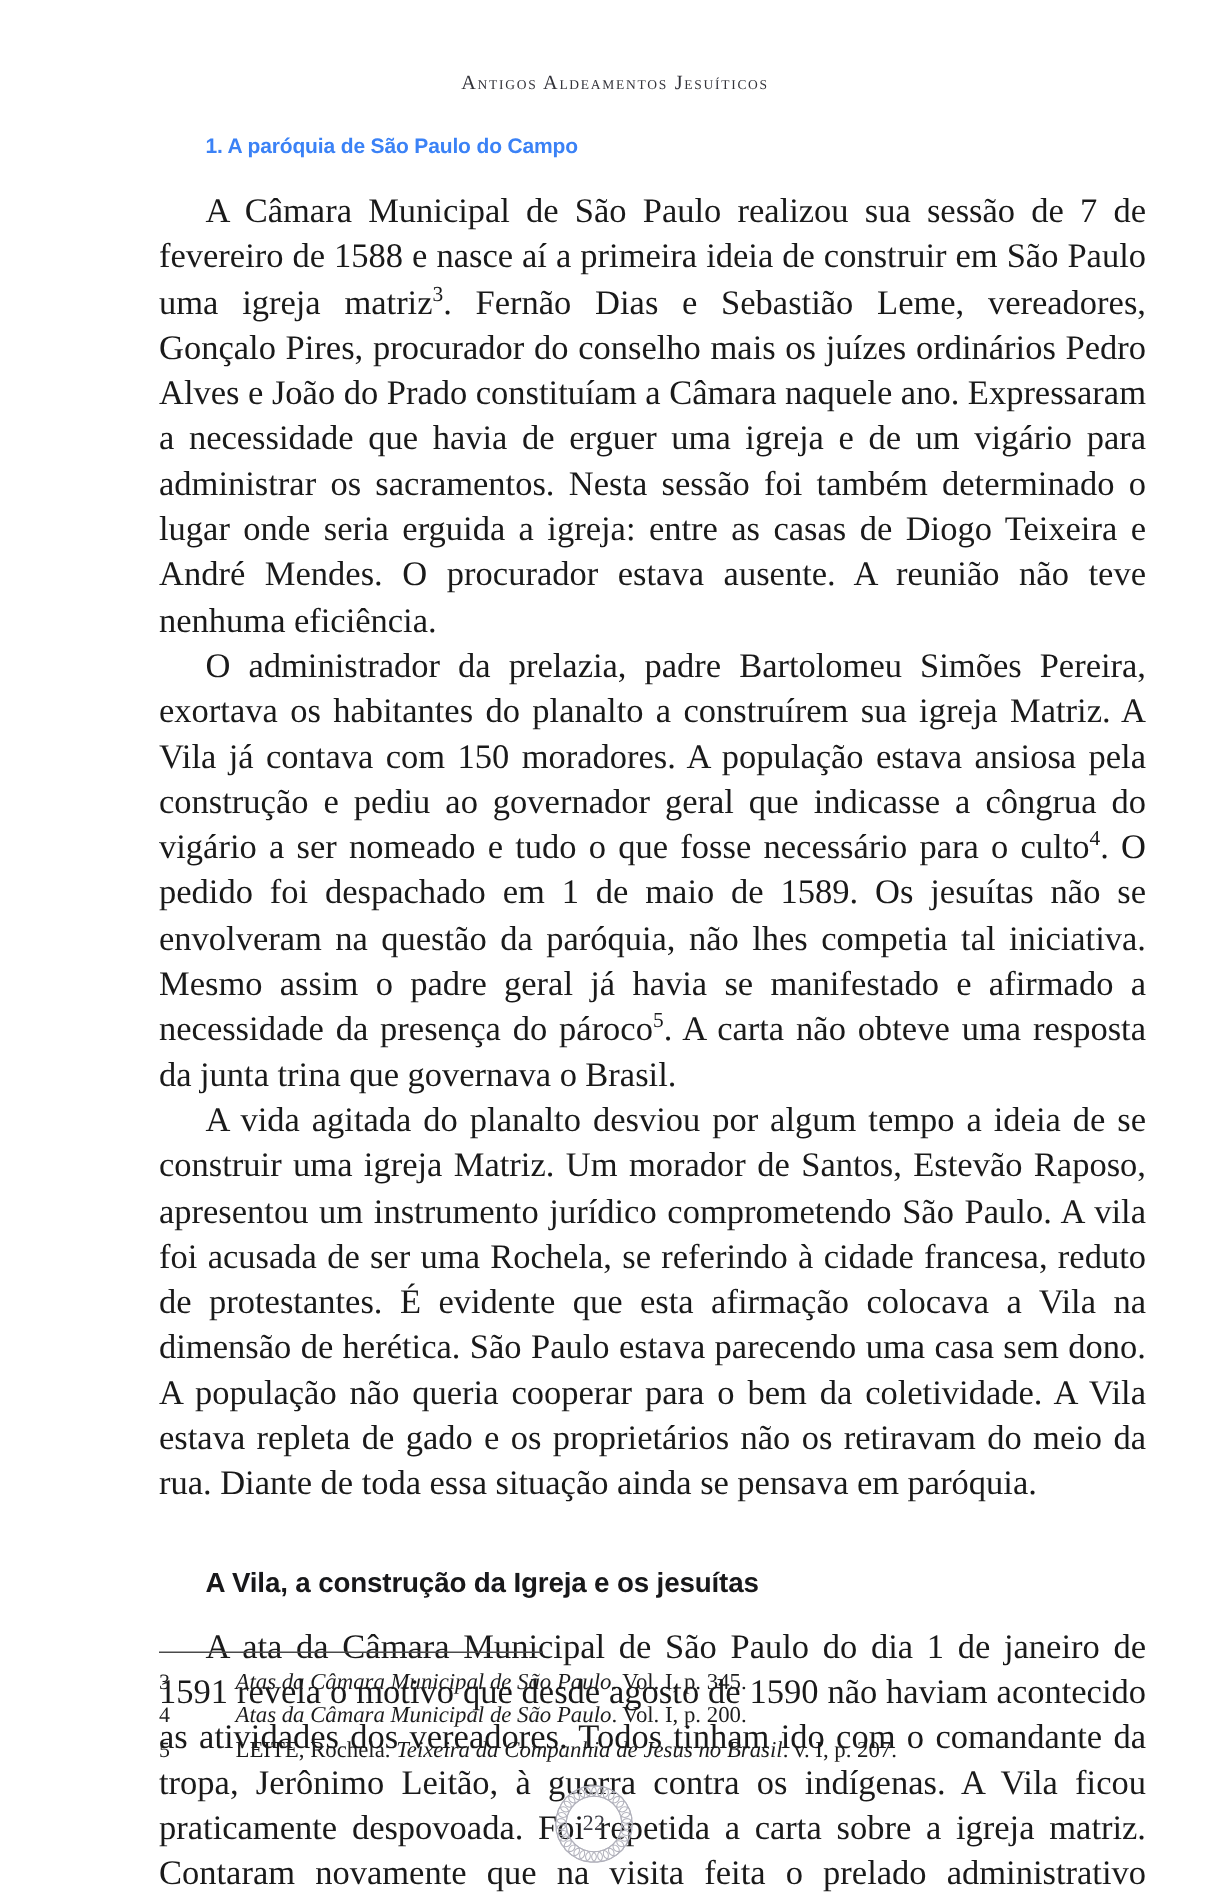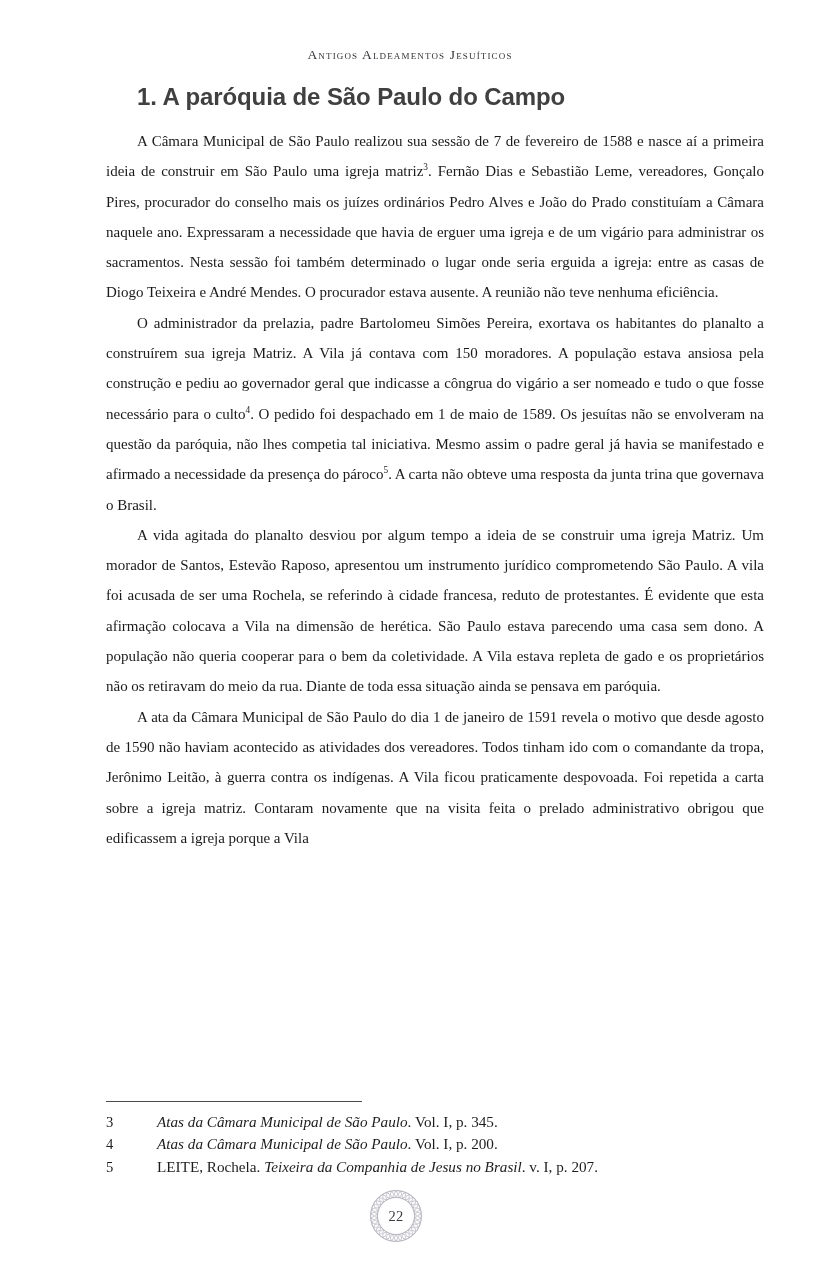--- a/index.html
+++ b/index.html
@@ -38,42 +38,42 @@
   .textblock {
     position: absolute;
     left: 106px;
     top: 84px;
     width: 658px;
   }
 
   h2.section-title {
     font-family: "Liberation Sans", "DejaVu Sans", sans-serif;
     font-weight: bold;
-    font-size: 24px;
+    font-size: 14px;
     line-height: 26px;
-    color: #404040;
+    color: #3b82f6;
     margin: 0 0 16px 0;
     padding-left: 31px;
     letter-spacing: -0.1px;
   }
 
   h3.section-title-sub {
     font-family: "Liberation Sans", "DejaVu Sans", sans-serif;
     font-weight: bold;
     font-size: 18.5px;
     line-height: 24px;
     color: #18181a;
     margin: 38px 0 16px 0;
     padding-left: 31px;
     letter-spacing: -0.1px;
   }
 
   p.body {
     margin: 0;
-    font-size: 15px;
+    font-size: 23px;
     line-height: 30.3px;
     text-align: justify;
     text-indent: 31px;
     color: #1a1a1a;
     hyphens: manual;
     word-spacing: -0.1px;
     font-family: Liberation Serif, serif;
   }
 
   sup {
@@ -151,20 +151,21 @@
   <div class="textblock">
 
     <h2 class="section-title">1. A paróquia de São Paulo do Campo</h2>
 
     <p class="body"><span>A Câmara Municipal de São Paulo realizou sua sessão de 7 de fevereiro de 1588 e nasce aí a primeira ideia de construir em São Paulo uma igreja matriz</span><sup>3</sup><span>. Fernão Dias e Sebastião Leme, vereadores, Gonçalo Pires, procurador do conselho mais os juízes ordinários Pedro Alves e João do Prado constituíam a Câmara naquele ano. Expressaram a necessidade que havia de erguer uma igreja e de um vigário para administrar os sacramentos. Nesta sessão foi também determinado o lugar onde seria erguida a igreja: entre as casas de Diogo Teixeira e André Mendes. O procurador estava ausente. A reunião não teve nenhuma eficiência.</span></p>
 
     <p class="body"><span>O administrador da prelazia, padre Bartolomeu Simões Pereira, exortava os habitantes do planalto a construírem sua igreja Matriz. A Vila já contava com 150 moradores. A população estava ansiosa pela construção e pediu ao governador geral que indicasse a côngrua do vigário a ser nomeado e tudo o que fosse necessário para o culto</span><sup>4</sup><span>. O pedido foi despachado em 1 de maio de 1589. Os jesuítas não se envolveram na questão da paróquia, não lhes competia tal iniciativa. Mesmo assim o padre geral já havia se manifestado e afirmado a necessidade da presença do pároco</span><sup>5</sup><span>. A carta não obteve uma resposta da junta trina que governava o Brasil.</span></p>
 
     <p class="body">A vida agitada do planalto desviou por algum tempo a ideia de se construir uma igreja Matriz. Um morador de Santos, Estevão Raposo, apresentou um instrumento jurídico comprometendo São Paulo. A vila foi acusada de ser uma Rochela, se referindo à cidade francesa, reduto de protestantes. É evidente que esta afirmação colocava a Vila na dimensão de herética. São Paulo estava parecendo uma casa sem dono. A população não queria cooperar para o bem da coletividade. A Vila estava repleta de gado e os proprietários não os retiravam do meio da rua. Diante de toda essa situação ainda se pensava em paróquia.</p>
 
+    <h3 class="section-title-sub">A Vila, a construção da Igreja e os jesuítas</h3>
 
     <p class="body">A ata da Câmara Municipal de São Paulo do dia 1 de janeiro de 1591 revela o motivo que desde agosto de 1590 não haviam acontecido as atividades dos vereadores. Todos tinham ido com o comandante da tropa, Jerônimo Leitão, à guerra contra os indígenas. A Vila ficou praticamente despovoada. Foi repetida a carta sobre a igreja matriz. Contaram novamente que na visita feita o prelado administrativo obrigou que edificassem a igreja porque a Vila</p>
 
   </div>
 
   <div class="footnotes">
     <div class="fn-rule"></div>
 
     <div class="fn-row">
       <span class="fn-num">3</span>

